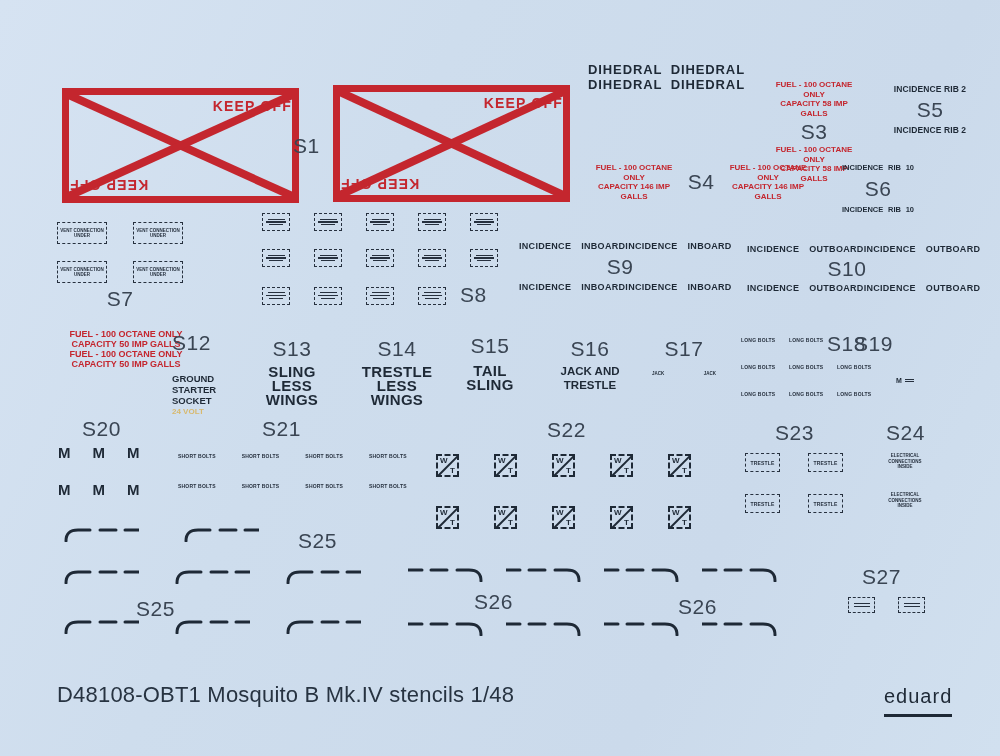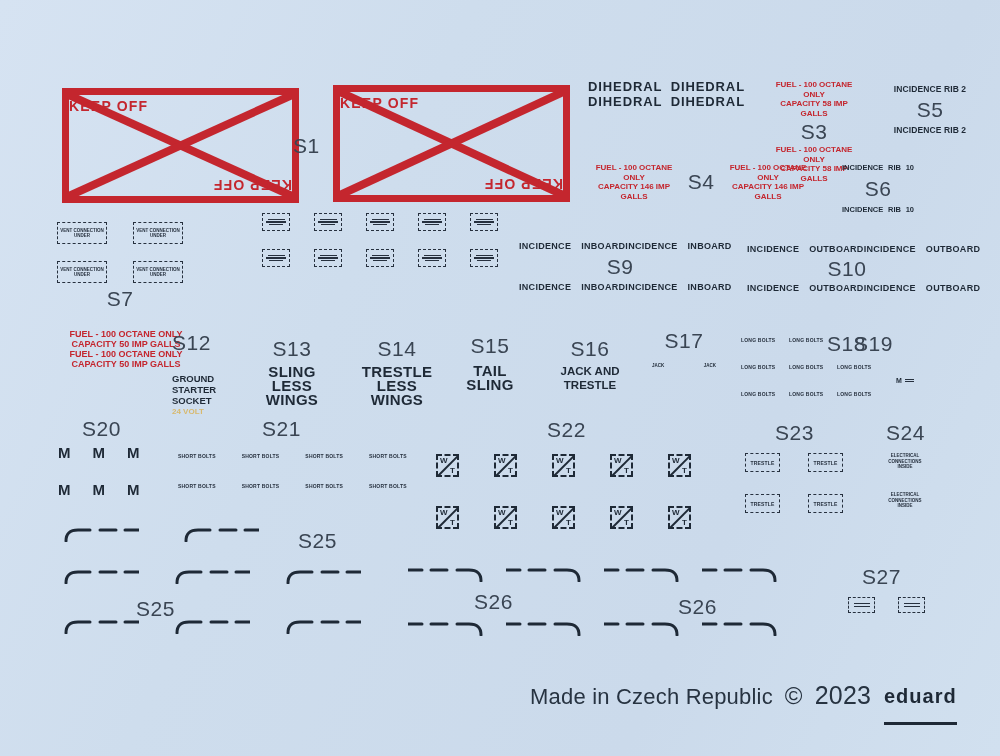--- a/index.html
+++ b/index.html
@@ -17,21 +17,21 @@
   .t13{font-size:13px;letter-spacing:.9px}
   .t12{font-size:15px;letter-spacing:.3px;line-height:14px}
   .t9{font-size:9px;letter-spacing:.3px}
   .t85{font-size:8.5px;letter-spacing:.1px}
   .t8{font-size:8px;line-height:9.5px;letter-spacing:0;font-weight:bold}
   .t75{font-size:7.5px}
   
   .kbox{position:absolute;border:7px solid #c4262e}
   .kbox svg{position:absolute;left:0;top:0;width:100%;height:100%}
   .kbox svg line{stroke:#c4262e;stroke-width:8}
-  .ktext{position:absolute;left:0;right:0;text-align:left;color:#c4262e;
+  .ktext{position:absolute;left:0;right:0;text-align:right;color:#c4262e;
     font-weight:bold;font-size:14px;letter-spacing:1.2px}
   .ktop{top:3px}.kbot{bottom:3px;transform:rotate(180deg)}
   
   .vent{width:49px;height:20px;border:1.5px dashed #26303e;display:flex;flex-direction:column;
     align-items:center;justify-content:center;color:#26303e;font-weight:bold;
     font-size:4.5px;line-height:5px;text-align:center}
   .mini{width:28px;height:18px;border:1.5px dashed #26303e;display:flex;flex-direction:column;
     align-items:center;justify-content:center;gap:1.5px;padding:2px 3px;box-sizing:border-box}
   .mini i{display:block;height:1.2px;background:#26303e;width:100%}
   .mini i:nth-child(1){width:85%}
@@ -49,22 +49,22 @@
   .s27box i{display:block;width:16px;height:1.2px;background:#26303e}
   .lb{width:48px;font-size:5px;font-weight:bold;color:#26303e;letter-spacing:.2px;height:6px}
   .sb{font-size:5px;font-weight:bold;color:#26303e;letter-spacing:.2px;height:6px}
   .mrow span{font-size:15px;font-weight:bold;color:#1e2936;line-height:12px}
   .s19lines{display:flex;flex-direction:column;gap:1.6px}
   .s19lines i{width:9px;height:1.2px;background:#26303e}
   
   .hook path,.hook line{stroke:#1e2936;stroke-width:3;fill:none;stroke-linecap:round}
   .flip{transform:scaleX(-1)}
   .gold{color:#d8b96e}
-  .brand{font-size:20px;font-weight:700;color:#1e2936;letter-spacing:1px;
-    border-bottom:3px solid #1e2936;padding-bottom:16px;line-height:1}
+  .brand{font-size:20px;font-weight:400;color:#1e2936;letter-spacing:1px;
+    border-bottom:3px solid #1e2936;padding-bottom:8px;line-height:1}
   .foot{font-size:22px;color:#273341;letter-spacing:.2px}
 </style>
 </head>
 <body>
 
 <div id="sheet">
 
   <div class="kbox" style="left:62px;top:88px;width:223px;height:101px">
     <svg viewBox="0 0 100 100" preserveAspectRatio="none">
       <line x1="0" y1="0" x2="100" y2="100" vector-effect="non-scaling-stroke"></line>
@@ -76,21 +76,21 @@
   <div class="abs slabel" style="left:293px;top:134px">S1</div>
   <div class="kbox" style="left:333px;top:85px;width:223px;height:103px">
     <svg viewBox="0 0 100 100" preserveAspectRatio="none">
       <line x1="0" y1="0" x2="100" y2="100" vector-effect="non-scaling-stroke"></line>
       <line x1="0" y1="100" x2="100" y2="0" vector-effect="non-scaling-stroke"></line>
     </svg>
     <div class="ktext ktop">KEEP OFF</div>
     <div class="ktext kbot">KEEP OFF</div>
   </div>
 
-  <div class="abs col" style="left:588px;top:79px;width:157px">
+  <div class="abs col" style="left:588px;top:62px;width:157px">
     <div class="rowb">
       <span class="st t13">DIHEDRAL</span>
       <span class="st t13">DIHEDRAL</span>
     </div>
     <div class="rowb">
       <span class="st t13">DIHEDRAL</span>
       <span class="st t13">DIHEDRAL</span>
     </div>
   </div>
 
@@ -210,20 +210,45 @@
           <i></i>
           <i></i>
           <i></i>
         </div>
         <div class="mini">
           <i></i>
           <i></i>
           <i></i>
         </div>
       </div>
+    <div class="row" style="align-items:center">
+      <div class="row" style="gap:24px">
+        <div class="mini">
+            <i></i>
+            <i></i>
+            <i></i>
+          </div>
+      <div class="mini">
+            <i></i>
+            <i></i>
+            <i></i>
+          </div>
+          <div class="mini">
+            <i></i>
+            <i></i>
+            <i></i>
+          </div>
+          <div class="mini">
+            <i></i>
+            <i></i>
+            <i></i>
+          </div>
+        </div>
+      <span class="slabel" style="margin-left:14px;margin-top:-2px">S8</span>
+    </div>
   </div>
 
   <div class="abs col" style="left:519px;top:241px;width:202px">
     <div class="rowb">
       <div class="row st t9" style="gap:10px">
         <span>INCIDENCE</span>
         <span>INBOARD</span>
       </div>
     <div class="row st t9" style="gap:10px">
         <span>INCIDENCE</span>
@@ -313,21 +338,21 @@
   </div>
 
   <div class="abs col ctr" style="left:554px;top:337px;width:72px">
     <div class="slabel">S16</div>
     <div class="st" style="font-size:11.5px;line-height:13.5px;margin-top:5px">
       <div>JACK AND</div>
       <div>TRESTLE</div>
     </div>
   </div>
 
-  <div class="abs col" style="left:649px;top:329px;width:70px">
+  <div class="abs col" style="left:649px;top:337px;width:70px">
     <div class="slabel ctr">S17</div>
     <div class="rowb" style="margin-top:11px;padding:0 3px">
       <span class="st" style="font-size:4.5px">JACK</span>
     <span class="st" style="font-size:4.5px">JACK</span>
       </div>
   </div>
 
   <div class="abs slabel" style="left:827px;top:332px">S18</div>
   <div class="abs slabel" style="left:854px;top:332px">S19</div>
 
@@ -571,20 +596,16 @@
     <div class="s27box">
         <i></i>
         <i></i>
       </div>
   <div class="s27box">
         <i></i>
         <i></i>
       </div>
     </div>
 
-  <div class="abs row" style="left:530px;top:681px;gap:12px;align-items:baseline">
-    <span class="foot">Made in Czech Republic</span>
-    <span class="foot" style="font-size:24px">©</span>
-    <span class="foot" style="font-size:25px">2023</span>
-  </div>
+  <div class="abs foot" style="left:57px;top:682px">D48108-OBT1 Mosquito B Mk.IV stencils 1/48</div>
   <div class="abs brand" style="left:884px;top:686px">eduard</div>
 
 </div>
 
 </body></html>

